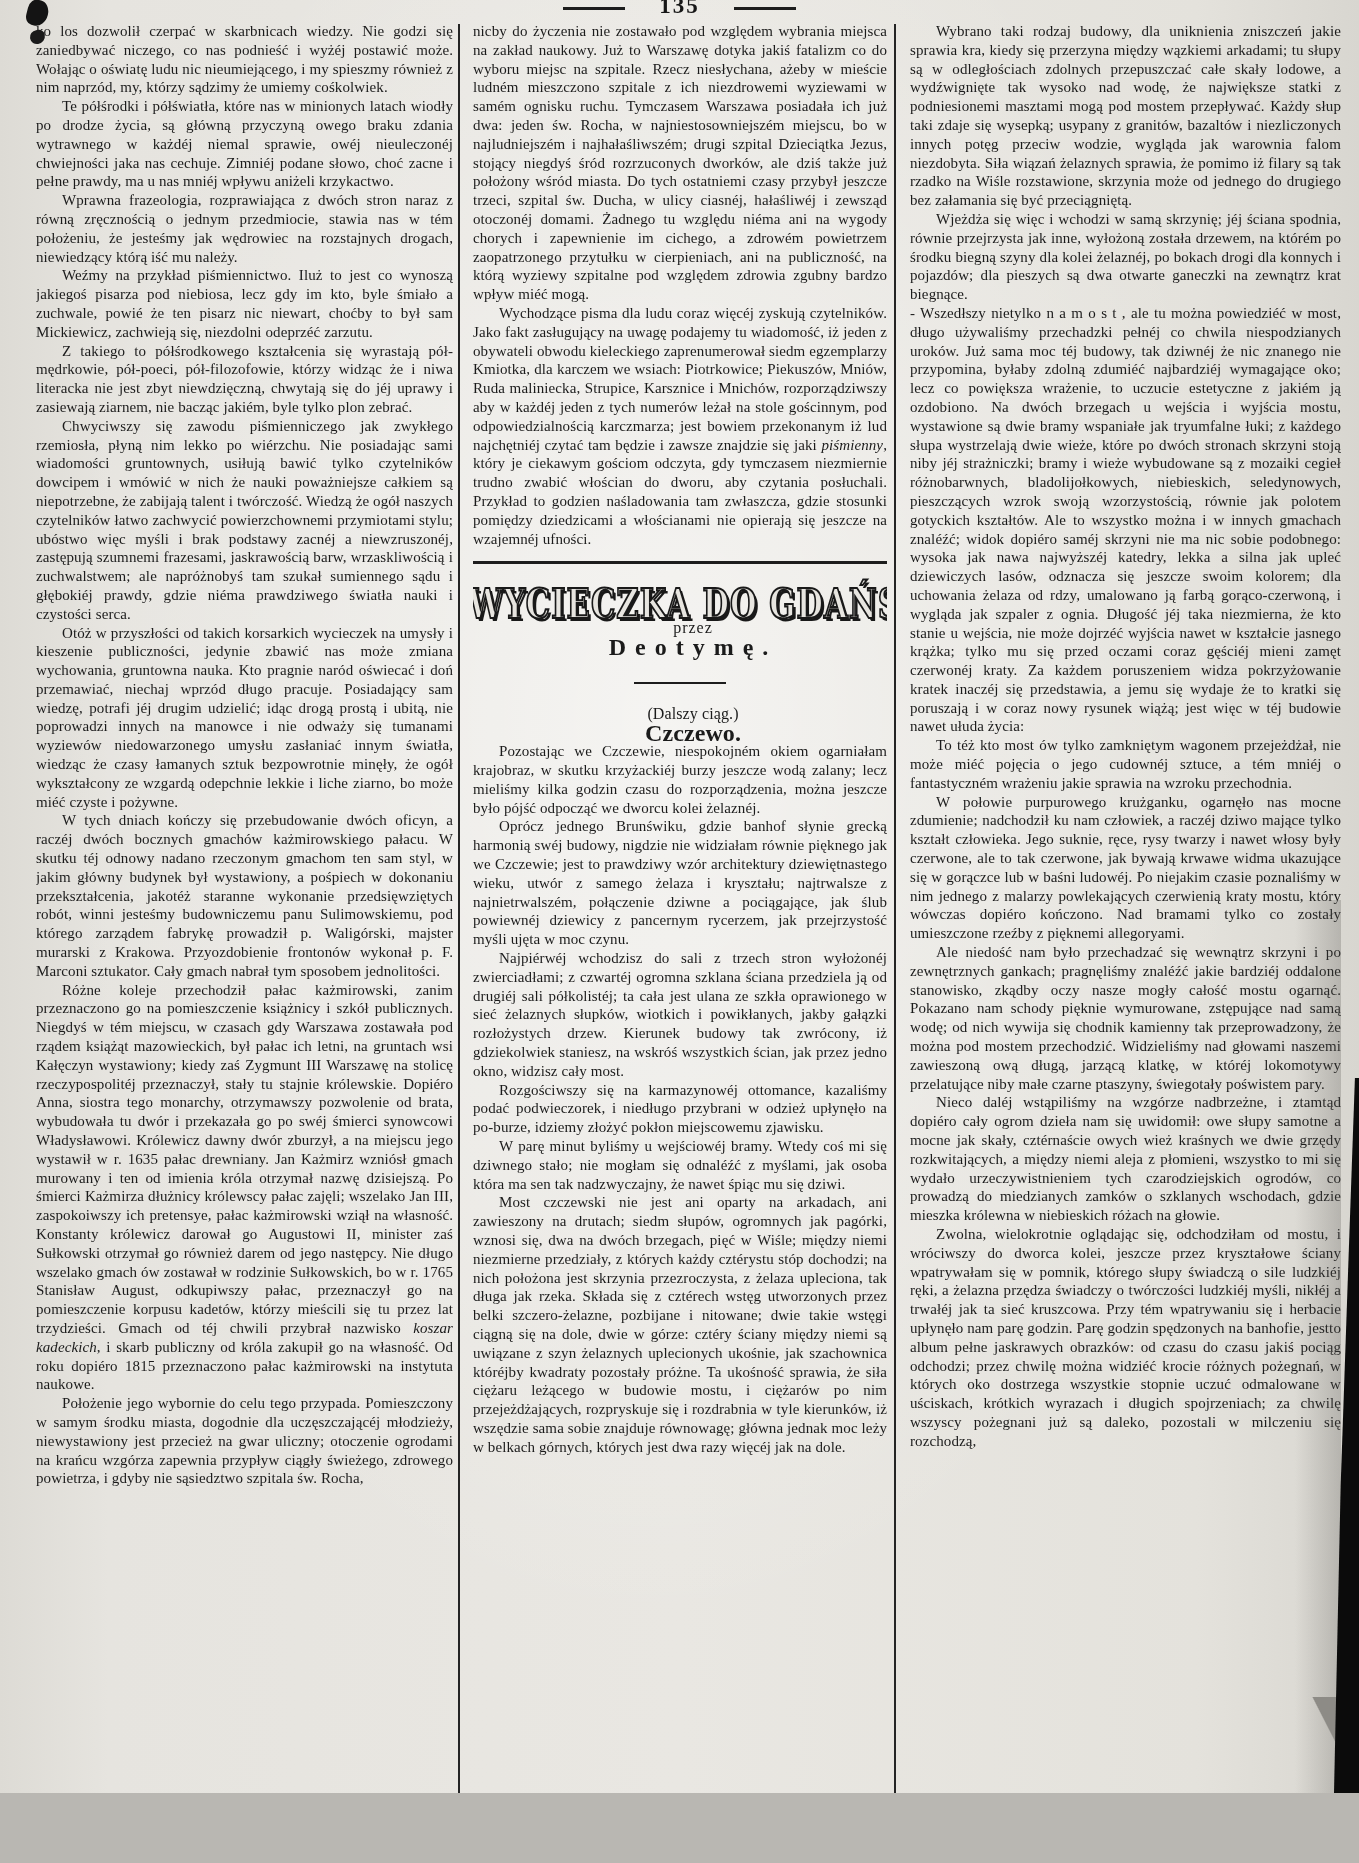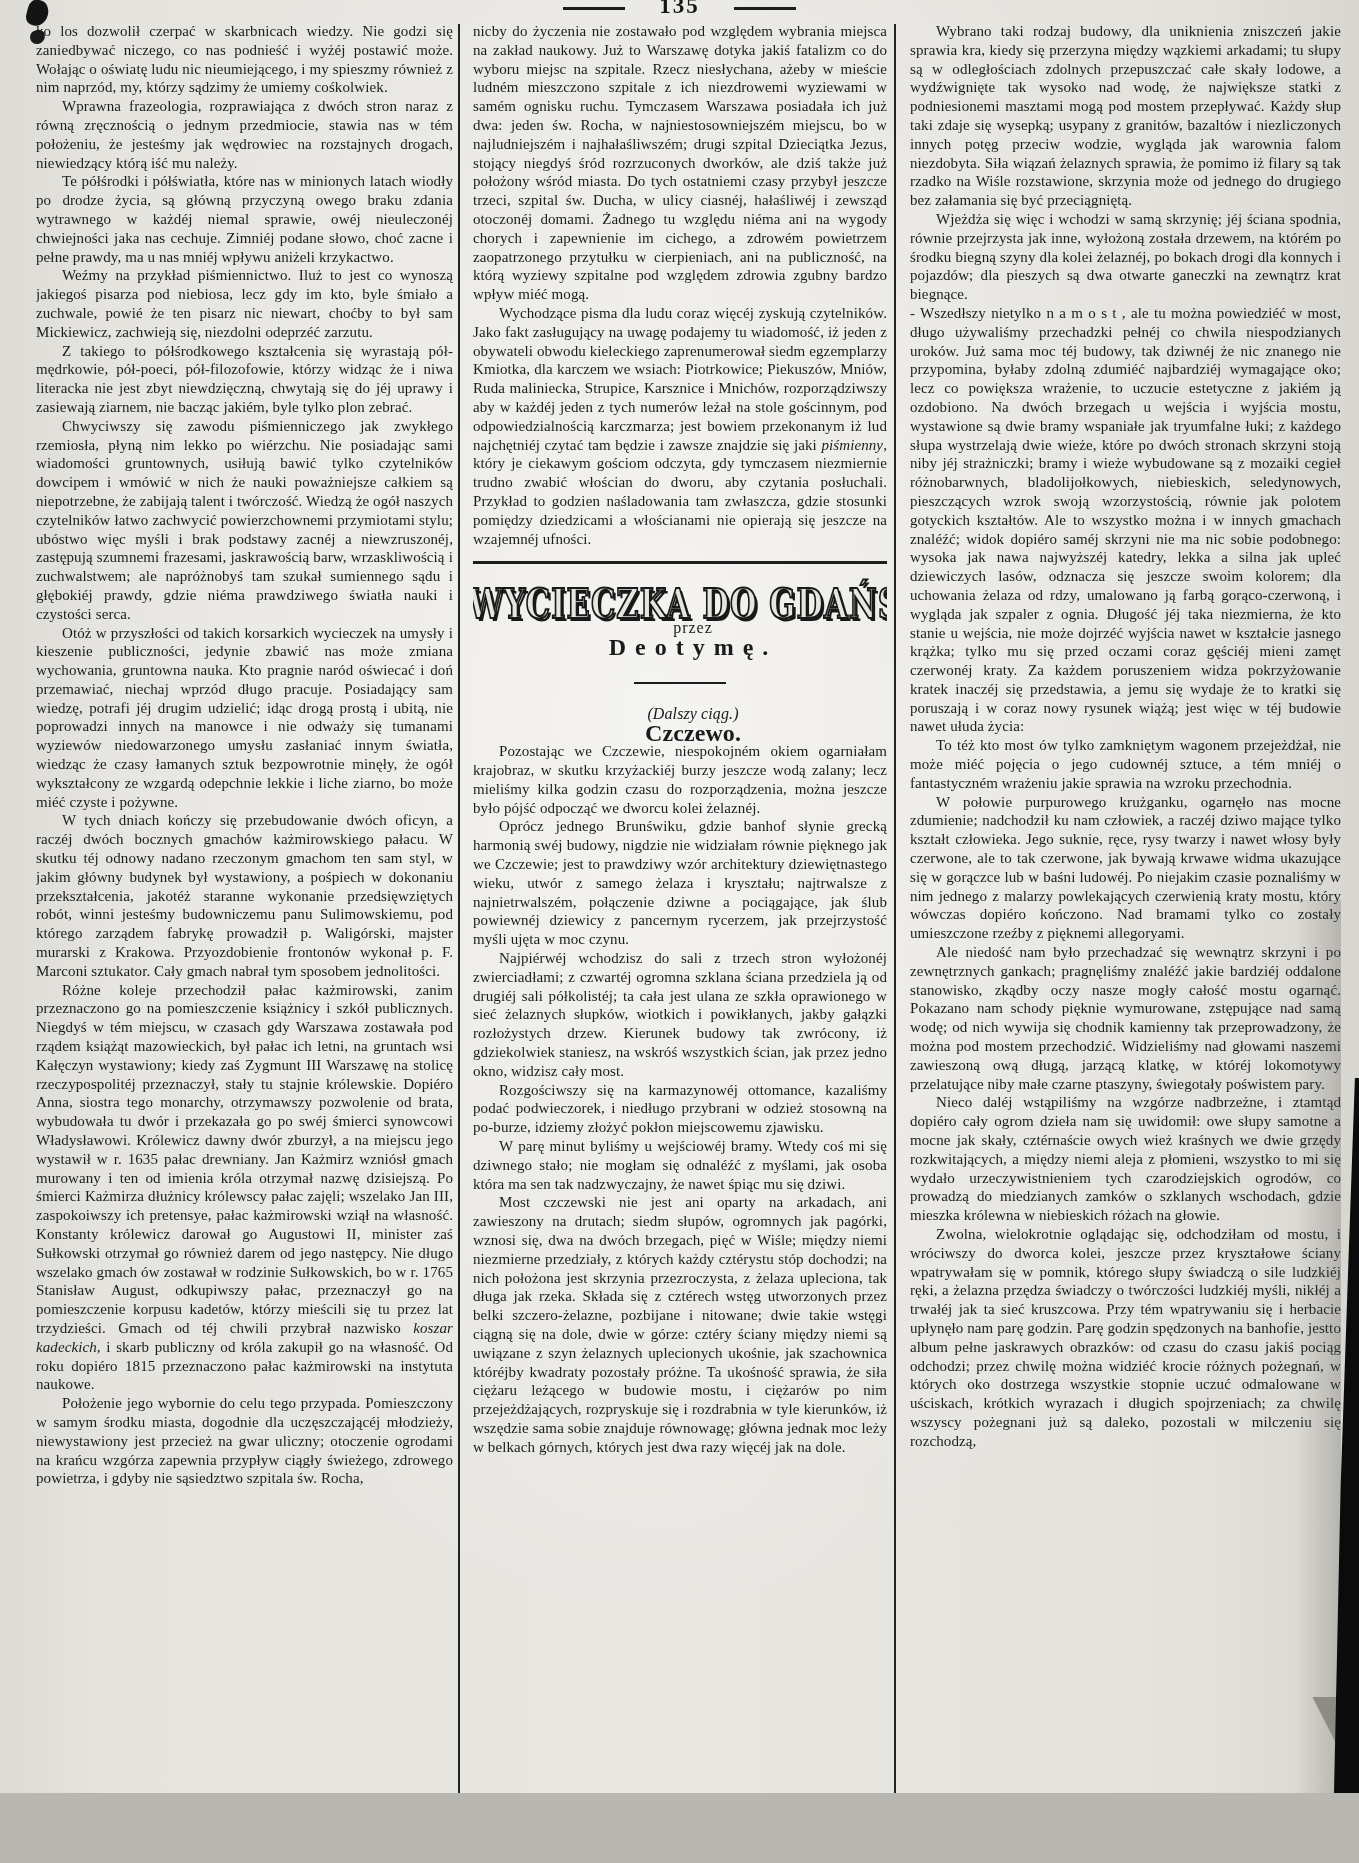--- a/index.html
+++ b/index.html
@@ -55,21 +55,21 @@
     text-shadow:2.5px 2.5px 0 #191919;
     transform:scaleY(1.38) scaleX(1.02);transform-origin:center;
     margin:10px 0 2px 0;
   }
   .byline-prefix{font-size:16px;letter-spacing:1px;margin-top:14px;text-indent:0;text-align:center;}
   .author{
     font-size:24px;font-weight:bold;letter-spacing:9px;
     margin-top:8px;text-indent:0;text-align:center;
   }
   .short-rule{width:92px;height:2px;background:#1d1d1d;border:0;margin:25px auto 21px auto;}
-  .continuation{font-style:italic;font-size:16px;text-align:center;text-indent:0;margin-bottom:16px;}
+  .continuation{font-size:16px;text-align:center;text-indent:0;margin-bottom:16px;}
   .section-heading{font-size:24px;font-weight:bold;text-align:center;text-indent:0;margin-bottom:12px;}
 
   
   .blob-a{position:absolute;left:27px;top:0px;width:21px;height:26px;background:#141414;border-radius:45% 55% 60% 40%;transform:rotate(14deg);}
   .blob-b{position:absolute;left:30px;top:30px;width:15px;height:14px;background:#1a1a1a;border-radius:50% 42% 55% 48%;transform:rotate(-10deg);}
   .edge-band{
     position:absolute;right:0;top:1078px;width:34px;height:785px;
     background:#0b0b0b;
     clip-path:polygon(88% 0, 100% 0, 100% 100%, 22% 100%, 46% 52%, 70% 22%);
   }
@@ -87,22 +87,22 @@
 <body>
 
 <div class="page">
 
   <div class="page-head">
     <span class="bar"></span><span class="num">135</span><span class="bar"></span>
   </div>
 
   <div class="col col-1">
     <p class="noindent">ko los dozwolił czerpać w skarbnicach wiedzy. Nie godzi się zaniedbywać niczego, co nas podnieść i wyżéj postawić może. Wołając o oświatę ludu nic nieumiejącego, i my spieszmy również z nim naprzód, my, którzy sądzimy że umiemy cośkolwiek.</p>
+    <p>Te półśrodki i półświatła, które nas w minionych latach wiodły po drodze życia, są główną przyczyną owego braku zdania wytrawnego w każdéj niemal sprawie, owéj nieuleczonéj chwiejności jaka nas cechuje. Zimniéj podane słowo, choć zacne i pełne prawdy, ma u nas mniéj wpływu aniżeli krzykactwo.</p>
     <p>Wprawna frazeologia, rozprawiająca z dwóch stron naraz z równą zręcznością o jednym przedmiocie, stawia nas w tém położeniu, że jesteśmy jak wędrowiec na rozstajnych drogach, niewiedzący którą iść mu należy.</p>
-    <p>Te półśrodki i półświatła, które nas w minionych latach wiodły po drodze życia, są główną przyczyną owego braku zdania wytrawnego w każdéj niemal sprawie, owéj nieuleczonéj chwiejności jaka nas cechuje. Zimniéj podane słowo, choć zacne i pełne prawdy, ma u nas mniéj wpływu aniżeli krzykactwo.</p>
     <p>Weźmy na przykład piśmiennictwo. Iluż to jest co wynoszą jakiegoś pisarza pod niebiosa, lecz gdy im kto, byle śmiało a zuchwale, powié że ten pisarz nic niewart, choćby to był sam Mickiewicz, zachwieją się, niezdolni odeprzéć zarzutu.</p>
     <p>Z takiego to półśrodkowego kształcenia się wyrastają pół-mędrkowie, pół-poeci, pół-filozofowie, którzy widząc że i niwa literacka nie jest zbyt niewdzięczną, chwytają się do jéj uprawy i zasiewają ziarnem, nie bacząc jakiém, byle tylko plon zebrać.</p>
     <p>Chwyciwszy się zawodu piśmienniczego jak zwykłego rzemiosła, płyną nim lekko po wiérzchu. Nie posiadając sami wiadomości gruntownych, usiłują bawić tylko czytelników dowcipem i wmówić w nich że nauki poważniejsze całkiem są niepotrzebne, że zabijają talent i twórczość. Wiedzą że ogół naszych czytelników łatwo zachwycić powierzchownemi przymiotami stylu; ubóstwo więc myśli i brak podstawy zacnéj a niewzruszonéj, zastępują szumnemi frazesami, jaskrawością barw, wrzaskliwością i zuchwalstwem; ale napróżnobyś tam szukał sumiennego sądu i głębokiéj prawdy, gdzie niéma prawdziwego światła nauki i czystości serca.</p>
     <p>Otóż w przyszłości od takich korsarkich wycieczek na umysły i kieszenie publiczności, jedynie zbawić nas może zmiana wychowania, gruntowna nauka. Kto pragnie naród oświecać i doń przemawiać, niechaj wprzód długo pracuje. Posiadający sam wiedzę, potrafi jéj drugim udzielić; idąc drogą prostą i ubitą, nie poprowadzi innych na manowce i nie odważy się tumanami wyziewów niedowarzonego umysłu zasłaniać innym światła, wiedząc że czasy łamanych sztuk bezpowrotnie minęły, że ogół wykształcony ze wzgardą odepchnie lekkie i liche ziarno, bo może miéć czyste i pożywne.</p>
     <p>W tych dniach kończy się przebudowanie dwóch oficyn, a raczéj dwóch bocznych gmachów każmirowskiego pałacu. W skutku téj odnowy nadano rzeczonym gmachom ten sam styl, w jakim główny budynek był wystawiony, a pośpiech w dokonaniu przekształcenia, jakotéż staranne wykonanie przedsięwziętych robót, winni jesteśmy budowniczemu panu Sulimowskiemu, pod którego zarządem fabrykę prowadził p. Waligórski, majster murarski z Krakowa. Przyozdobienie frontonów wykonał p. F. Marconi sztukator. Cały gmach nabrał tym sposobem jednolitości.</p>
     <p>Różne koleje przechodził pałac każmirowski, zanim przeznaczono go na pomieszczenie książnicy i szkół publicznych. Niegdyś w tém miejscu, w czasach gdy Warszawa zostawała pod rządem książąt mazowieckich, był pałac ich letni, na gruntach wsi Kałęczyn wystawiony; kiedy zaś Zygmunt III Warszawę na stolicę rzeczypospolitéj przeznaczył, stały tu stajnie królewskie. Dopiéro Anna, siostra tego monarchy, otrzymawszy pozwolenie od brata, wybudowała tu dwór i przekazała go po swéj śmierci synowcowi Władysławowi. Królewicz dawny dwór zburzył, a na miejscu jego wystawił w r. 1635 pałac drewniany. Jan Każmirz wzniósł gmach murowany i ten od imienia króla otrzymał nazwę dzisiejszą. Po śmierci Każmirza dłużnicy królewscy pałac zajęli; wszelako Jan III, zaspokoiwszy ich pretensye, pałac każmirowski wziął na własność. Konstanty królewicz darował go Augustowi II, minister zaś Sułkowski otrzymał go również darem od jego następcy. Nie długo wszelako gmach ów zostawał w rodzinie Sułkowskich, bo w r. 1765 Stanisław August, odkupiwszy pałac, przeznaczył go na pomieszczenie korpusu kadetów, którzy mieścili się tu przez lat trzydzieści. Gmach od téj chwili przybrał nazwisko <i>koszar kadeckich</i>, i skarb publiczny od króla zakupił go na własność. Od roku dopiéro 1815 przeznaczono pałac każmirowski na instytuta naukowe.</p>
     <p>Położenie jego wybornie do celu tego przypada. Pomieszczony w samym środku miasta, dogodnie dla uczęszczającéj młodzieży, niewystawiony jest przecież na gwar uliczny; otoczenie ogrodami na krańcu wzgórza zapewnia przypływ ciągły świeżego, zdrowego powietrza, i gdyby nie sąsiedztwo szpitala św. Rocha,</p>
   </div>
 
   <div class="vrule vrule-1"></div>
@@ -118,21 +118,21 @@
     </div>
     <p class="byline-prefix">przez</p>
     <p class="author">Deotymę.</p>
     <hr class="short-rule">
     <p class="continuation">(Dalszy ciąg.)</p>
     <p class="section-heading">Czczewo.</p>
 
     <p>Pozostając we Czczewie, niespokojném okiem ogarniałam krajobraz, w skutku krzyżackiéj burzy jeszcze wodą zalany; lecz mieliśmy kilka godzin czasu do rozporządzenia, można jeszcze było pójść odpocząć we dworcu kolei żelaznéj.</p>
     <p>Oprócz jednego Brunświku, gdzie banhof słynie grecką harmonią swéj budowy, nigdzie nie widziałam równie pięknego jak we Czczewie; jest to prawdziwy wzór architektury dziewiętnastego wieku, utwór z samego żelaza i kryształu; najtrwalsze z najnietrwalszém, połączenie dziwne a pociągające, jak ślub powiewnéj dziewicy z pancernym rycerzem, jak przejrzystość myśli ujęta w moc czynu.</p>
     <p>Najpiérwéj wchodzisz do sali z trzech stron wyłożonéj zwierciadłami; z czwartéj ogromna szklana ściana przedziela ją od drugiéj sali półkolistéj; ta cała jest ulana ze szkła oprawionego w sieć żelaznych słupków, wiotkich i powikłanych, jakby gałązki rozłożystych drzew. Kierunek budowy tak zwrócony, iż gdziekolwiek staniesz, na wskróś wszystkich ścian, jak przez jedno okno, widzisz cały most.</p>
-    <p>Rozgościwszy się na karmazynowéj ottomance, kazaliśmy podać podwieczorek, i niedługo przybrani w odzież stosowną na po-burze, idziemy złożyć pokłon miejscowemu zjawisku.</p>
+    <p>Rozgościwszy się na karmazynowéj ottomance, kazaliśmy podać podwieczorek, i niedługo przybrani w odzież upłynęło na po-burze, idziemy złożyć pokłon miejscowemu zjawisku.</p>
     <p>W parę minut byliśmy u wejściowéj bramy. Wtedy coś mi się dziwnego stało; nie mogłam się odnaléźć z myślami, jak osoba która ma sen tak nadzwyczajny, że nawet śpiąc mu się dziwi.</p>
     <p>Most czczewski nie jest ani oparty na arkadach, ani zawieszony na drutach; siedm słupów, ogromnych jak pagórki, wznosi się, dwa na dwóch brzegach, pięć w Wiśle; między niemi niezmierne przedziały, z których każdy cztérystu stóp dochodzi; na nich położona jest skrzynia przezroczysta, z żelaza upleciona, tak długa jak rzeka. Składa się z cztérech wstęg utworzonych przez belki szczero-żelazne, pozbijane i nitowane; dwie takie wstęgi ciągną się na dole, dwie w górze: cztéry ściany między niemi są uwiązane z szyn żelaznych uplecionych ukośnie, jak szachownica któréjby kwadraty pozostały próżne. Ta ukośność sprawia, że siła ciężaru leżącego w budowie mostu, i ciężarów po nim przejeżdżających, rozpryskuje się i rozdrabnia w tyle kierunków, iż wszędzie sama sobie znajduje równowagę; główna jednak moc leży w belkach górnych, których jest dwa razy więcéj jak na dole.</p>
   </div>
 
   <div class="vrule vrule-2"></div>
 
   <div class="col col-3">
     <p>Wybrano taki rodzaj budowy, dla uniknienia zniszczeń jakie sprawia kra, kiedy się przerzyna między wązkiemi arkadami; tu słupy są w odległościach zdolnych przepuszczać całe skały lodowe, a wydźwignięte tak wysoko nad wodę, że największe statki z podniesionemi masztami mogą pod mostem przepływać. Każdy słup taki zdaje się wysepką; usypany z granitów, bazaltów i niezliczonych innych potęg przeciw wodzie, wygląda jak warownia falom niezdobyta. Siła wiązań żelaznych sprawia, że pomimo iż filary są tak rzadko na Wiśle rozstawione, skrzynia może od jednego do drugiego bez załamania się być przeciągniętą.</p>
     <p>Wjeżdża się więc i wchodzi w samą skrzynię; jéj ściana spodnia, równie przejrzysta jak inne, wyłożoną została drzewem, na którém po środku biegną szyny dla kolei żelaznéj, po bokach drogi dla konnych i pojazdów; dla pieszych są dwa otwarte ganeczki na zewnątrz krat biegnące.</p>
     <p class="noindent">- Wszedłszy nietylko n a  m o s t , ale tu można powiedziéć w most, długo używaliśmy przechadzki pełnéj co chwila niespodzianych uroków. Już sama moc téj budowy, tak dziwnéj że nic znanego nie przypomina, byłaby zdolną zdumiéć najbardziéj wymagające oko; lecz co powiększa wrażenie, to uczucie estetyczne z jakiém ją ozdobiono. Na dwóch brzegach u wejścia i wyjścia mostu, wystawione są dwie bramy wspaniałe jak tryumfalne łuki; z każdego słupa wystrzelają dwie wieże, które po dwóch stronach skrzyni stoją niby jéj strażniczki; bramy i wieże wybudowane są z mozaiki cegieł różnobarwnych, bladolijołkowych, niebieskich, seledynowych, pieszczących wzrok swoją wzorzystością, równie jak polotem gotyckich kształtów. Ale to wszystko można i w innych gmachach znaléźć; widok dopiéro saméj skrzyni nie ma nic sobie podobnego: wysoka jak nawa najwyższéj katedry, lekka a silna jak upleć dziewiczych lasów, odznacza się jeszcze swoim kolorem; dla uchowania żelaza od rdzy, umalowano ją farbą gorąco-czerwoną, i wygląda jak szpaler z ognia. Długość jéj taka niezmierna, że kto stanie u wejścia, nie może dojrzéć wyjścia nawet w kształcie jasnego krążka; tylko mu się przed oczami coraz gęściéj mieni zamęt czerwonéj kraty. Za każdem poruszeniem widza pokrzyżowanie kratek inaczéj się przedstawia, a jemu się wydaje że to kratki się poruszają i w coraz nowy rysunek wiążą; jest więc w téj budowie nawet ułuda życia:</p>

